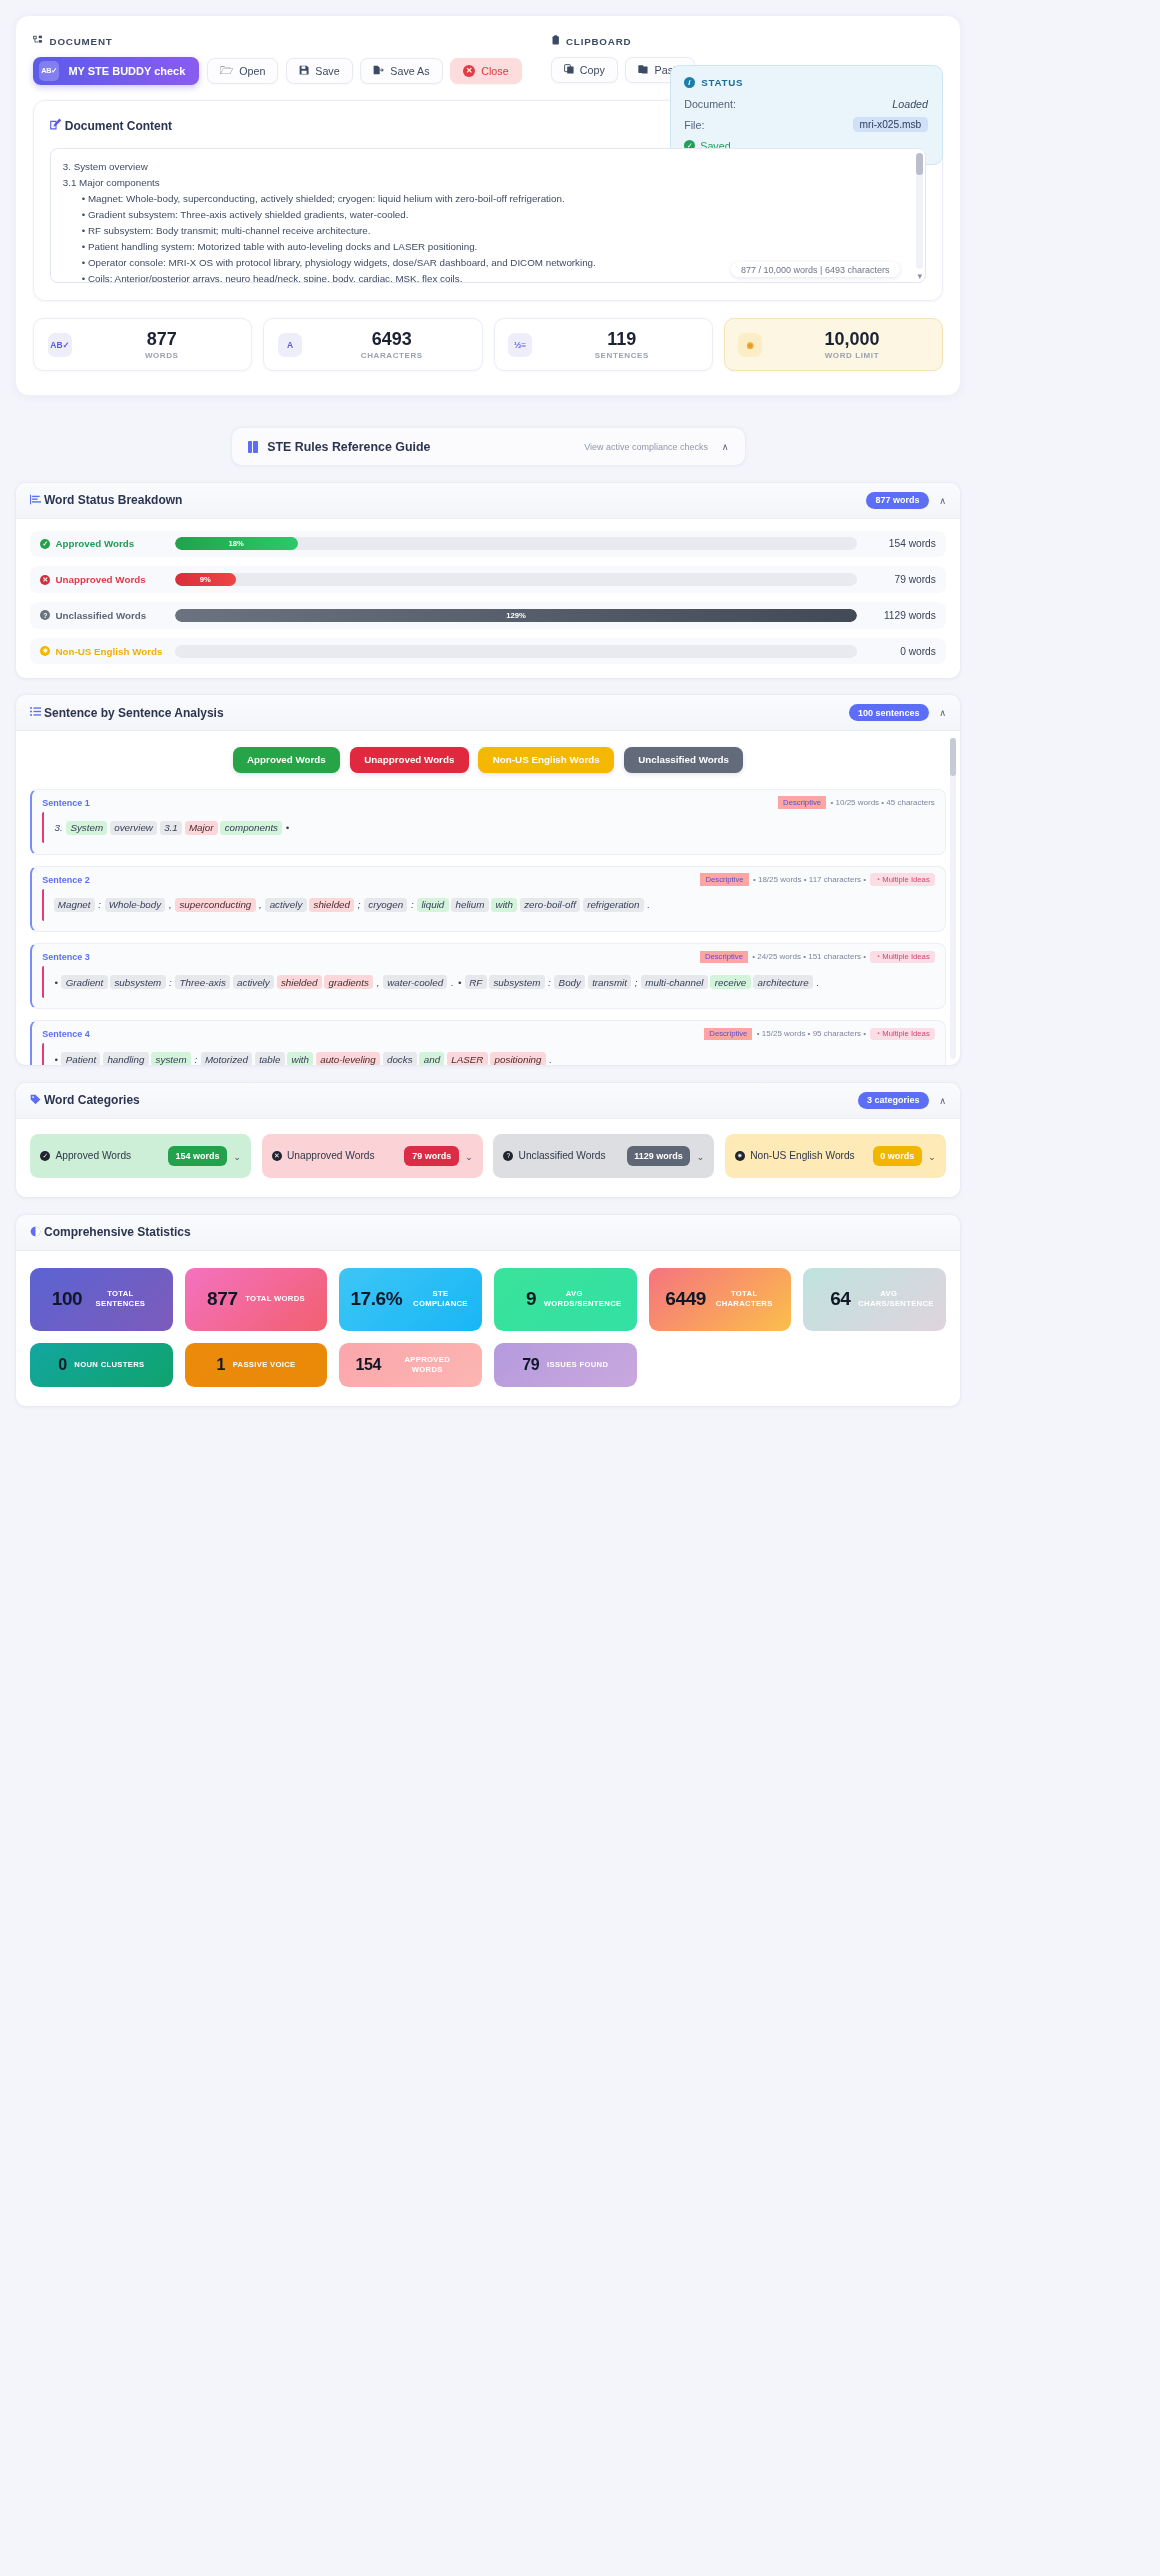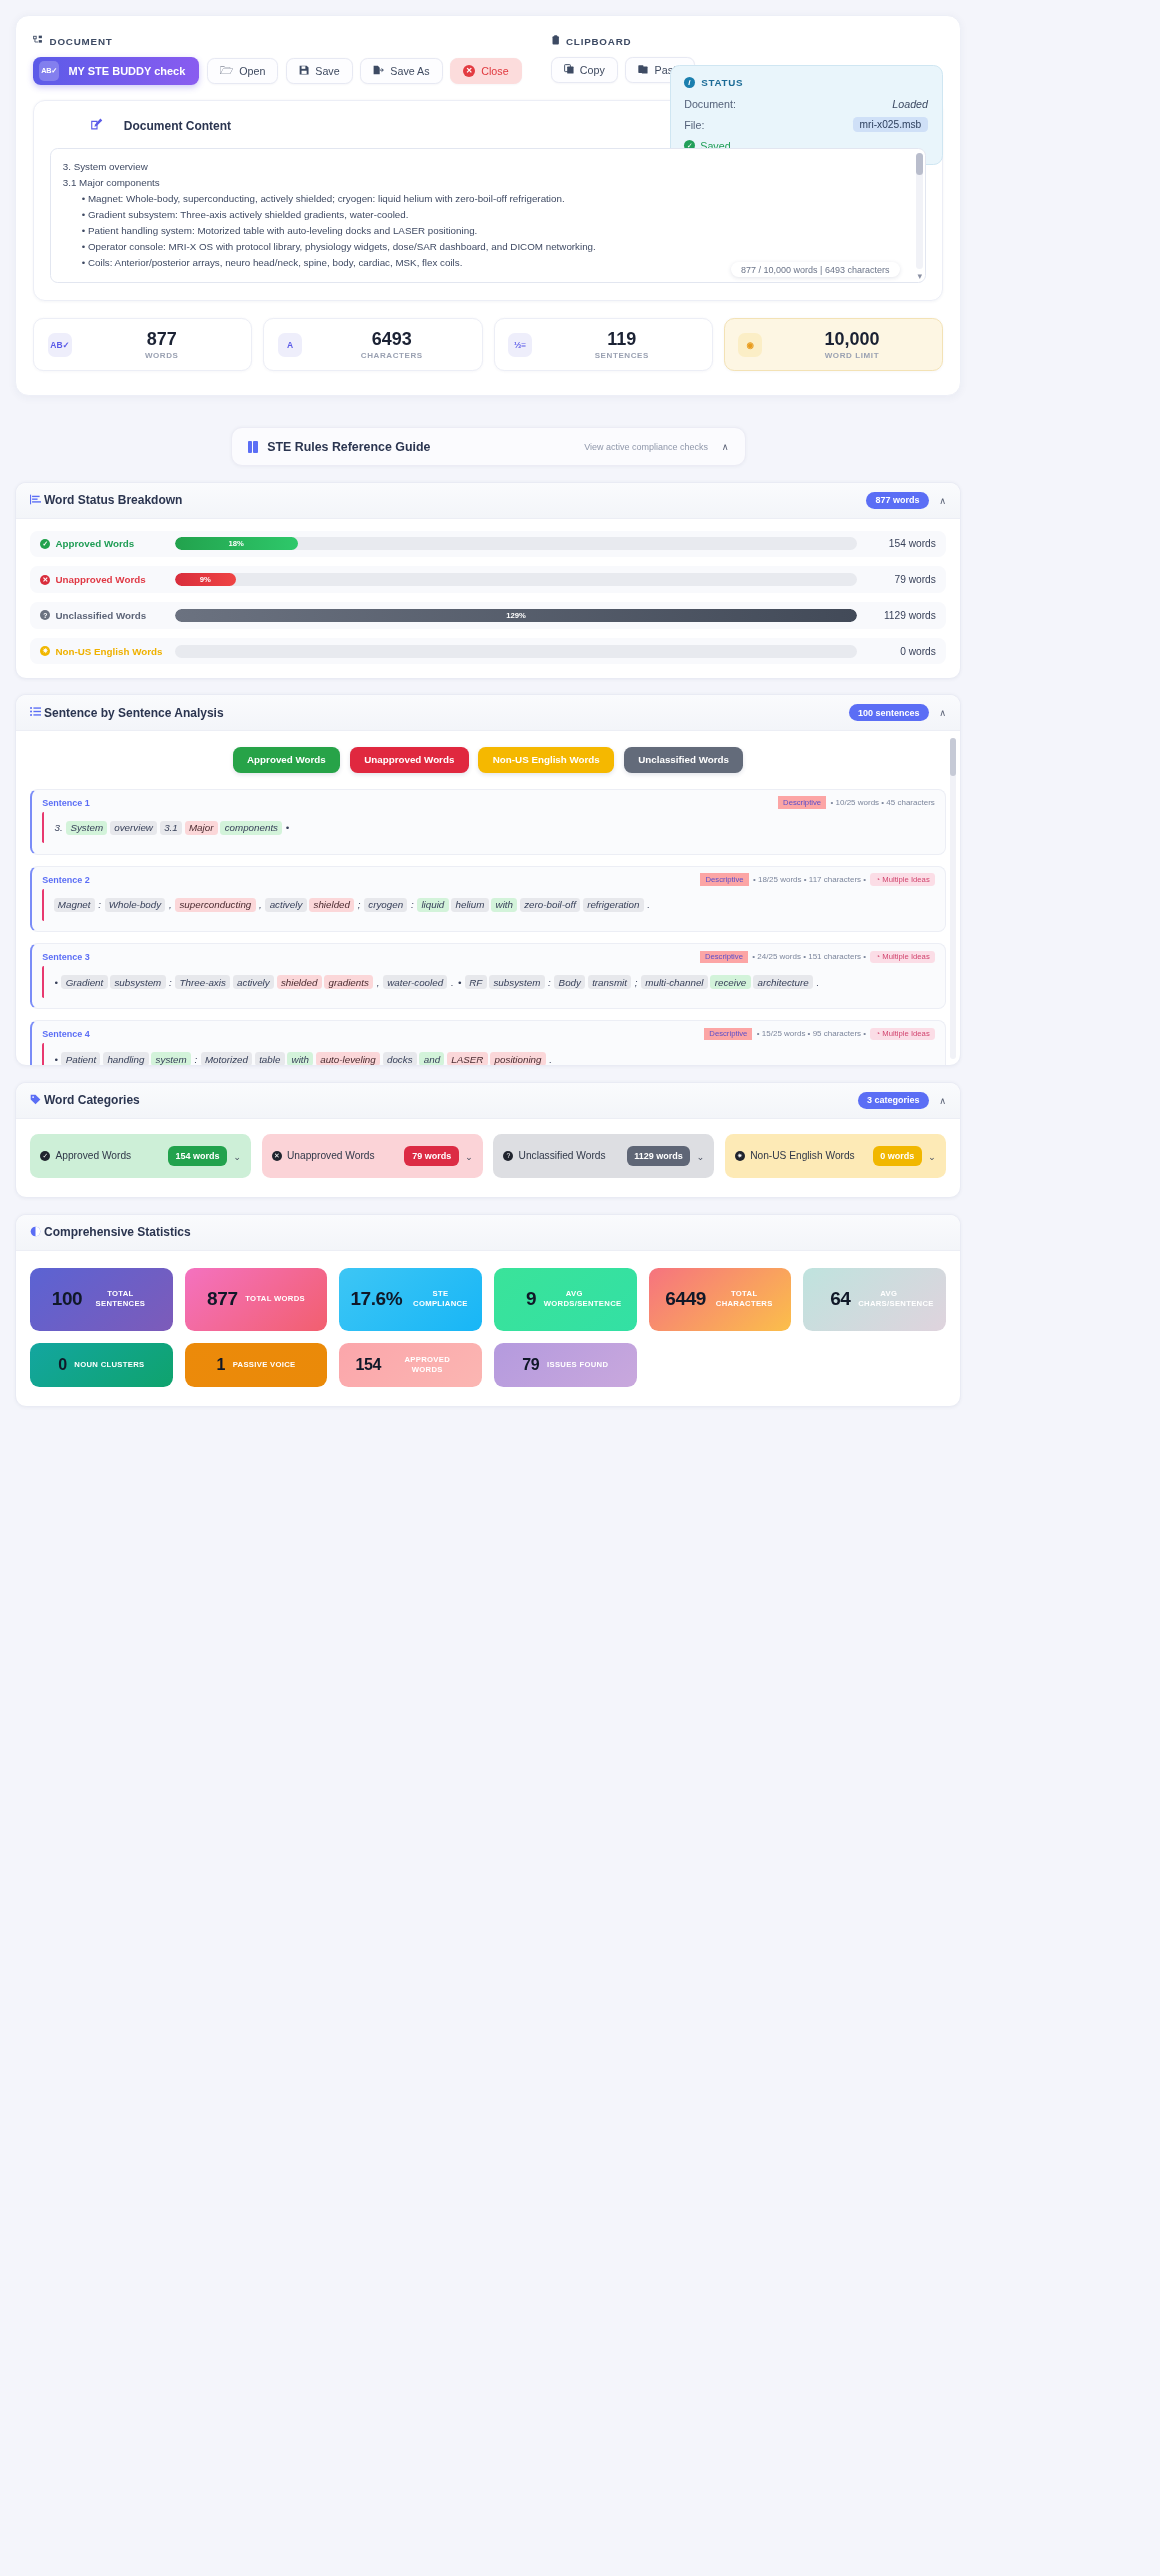--- a/index.html
+++ b/index.html
@@ -96,21 +96,21 @@
   }
   .st-saved { display:flex; align-items:center; gap:5.1px; font-size:10.7px; color:#1f9d55; }
   .st-saved .chk {
     width: 11px; height: 11px; border-radius: 50%; background: #22a05a;
     color: #fff; font-size: 7.3px; display: flex; align-items: center; justify-content: center;
   }
 
   
   .doc-card { margin-top: 15.4px; padding: 13.6px 15.4px 17px 15.4px; }
   .doc-head { display:flex; align-items:center; justify-content:space-between; margin-bottom: 12px; }
-  .doc-title { display:flex; align-items:center; gap:21px; font-size:12px; font-weight:700; color:#2b3550;margin-left:41px; }
+  .doc-title { display:flex; align-items:center; gap:3px; font-size:12px; font-weight:700; color:#2b3550; }
   .doc-title .pen { color:#5b5be8; font-size:12.8px; }
   .doc-trash {
     width: 24px; height: 21.3px; border-radius: 6px; background: #fcdede;
     display:flex; align-items:center; justify-content:center;
     color:#e0383e; font-size:10.2px; cursor:pointer; border:none;
   }
   .doc-box {
     position: relative;
     border: 0.9px solid #e2e6f0; border-radius: 7.7px;
     background: #fff; height: 135px; overflow: hidden;
@@ -394,20 +394,21 @@
           </span>
         </button>
       </div>
 
       <div class="doc-box">
         <div id="doc-lines">
             <div class="doc-line">3. System overview</div>
             <div class="doc-line">3.1 Major components</div>
             <div class="doc-line ind">• Magnet: Whole-body, superconducting, actively shielded; cryogen: liquid helium with zero-boil-off refrigeration.</div>
             <div class="doc-line ind">• Gradient subsystem: Three-axis actively shielded gradients, water-cooled.</div>
+            <div class="doc-line ind">• RF subsystem: Body transmit; multi-channel receive architecture.</div>
             <div class="doc-line ind">• Patient handling system: Motorized table with auto-leveling docks and LASER positioning.</div>
             <div class="doc-line ind">• Operator console: MRI-X OS with protocol library, physiology widgets, dose/SAR dashboard, and DICOM networking.</div>
             <div class="doc-line ind">• Coils: Anterior/posterior arrays, neuro head/neck, spine, body, cardiac, MSK, flex coils.</div>
           </div>
         <div class="doc-scrollbar">
           <div class="thumb"></div>
         </div>
         <div class="doc-scroll-arrow">▼</div>
         <div class="word-counter">877 / 10,000 words | 6493 characters</div>
       </div>

